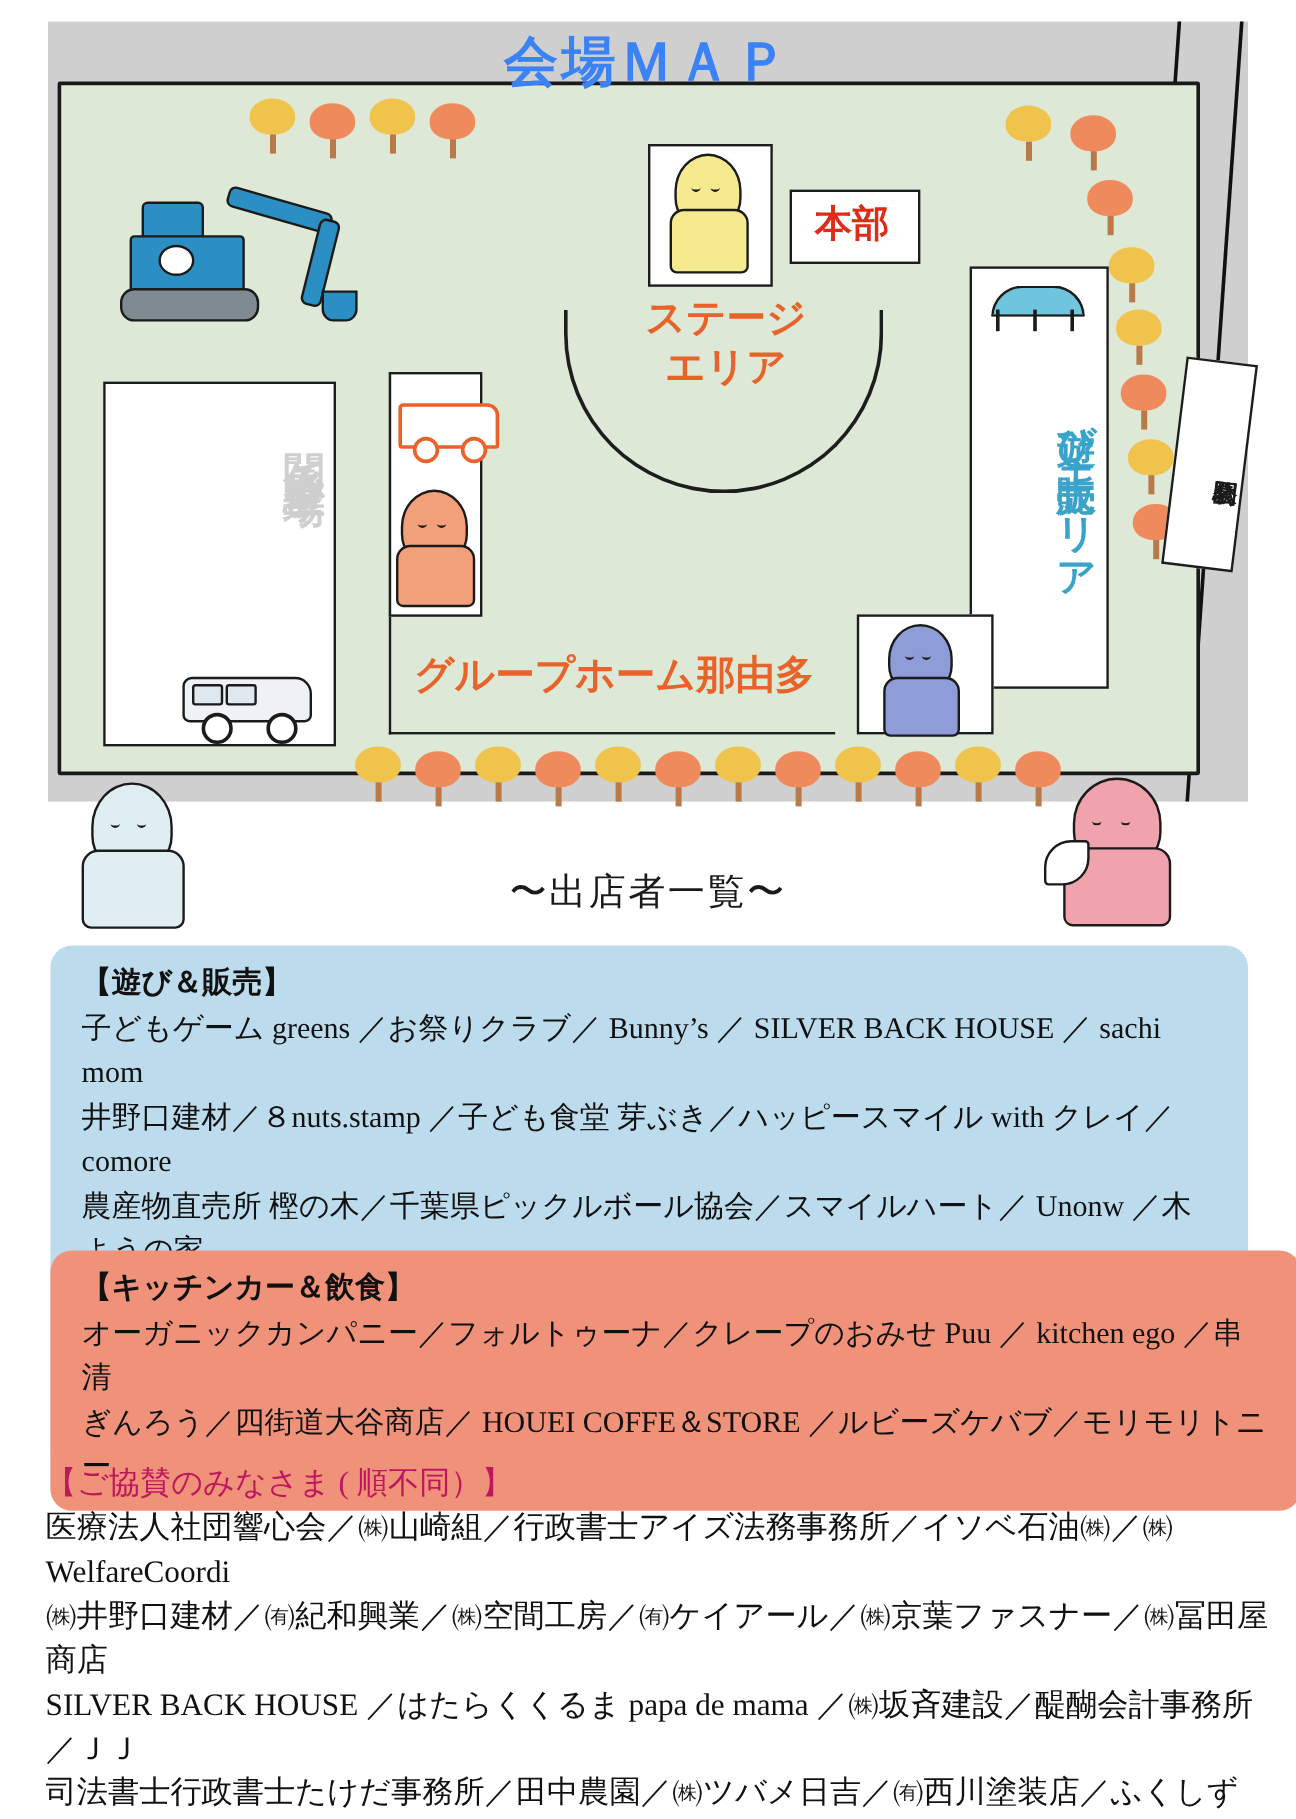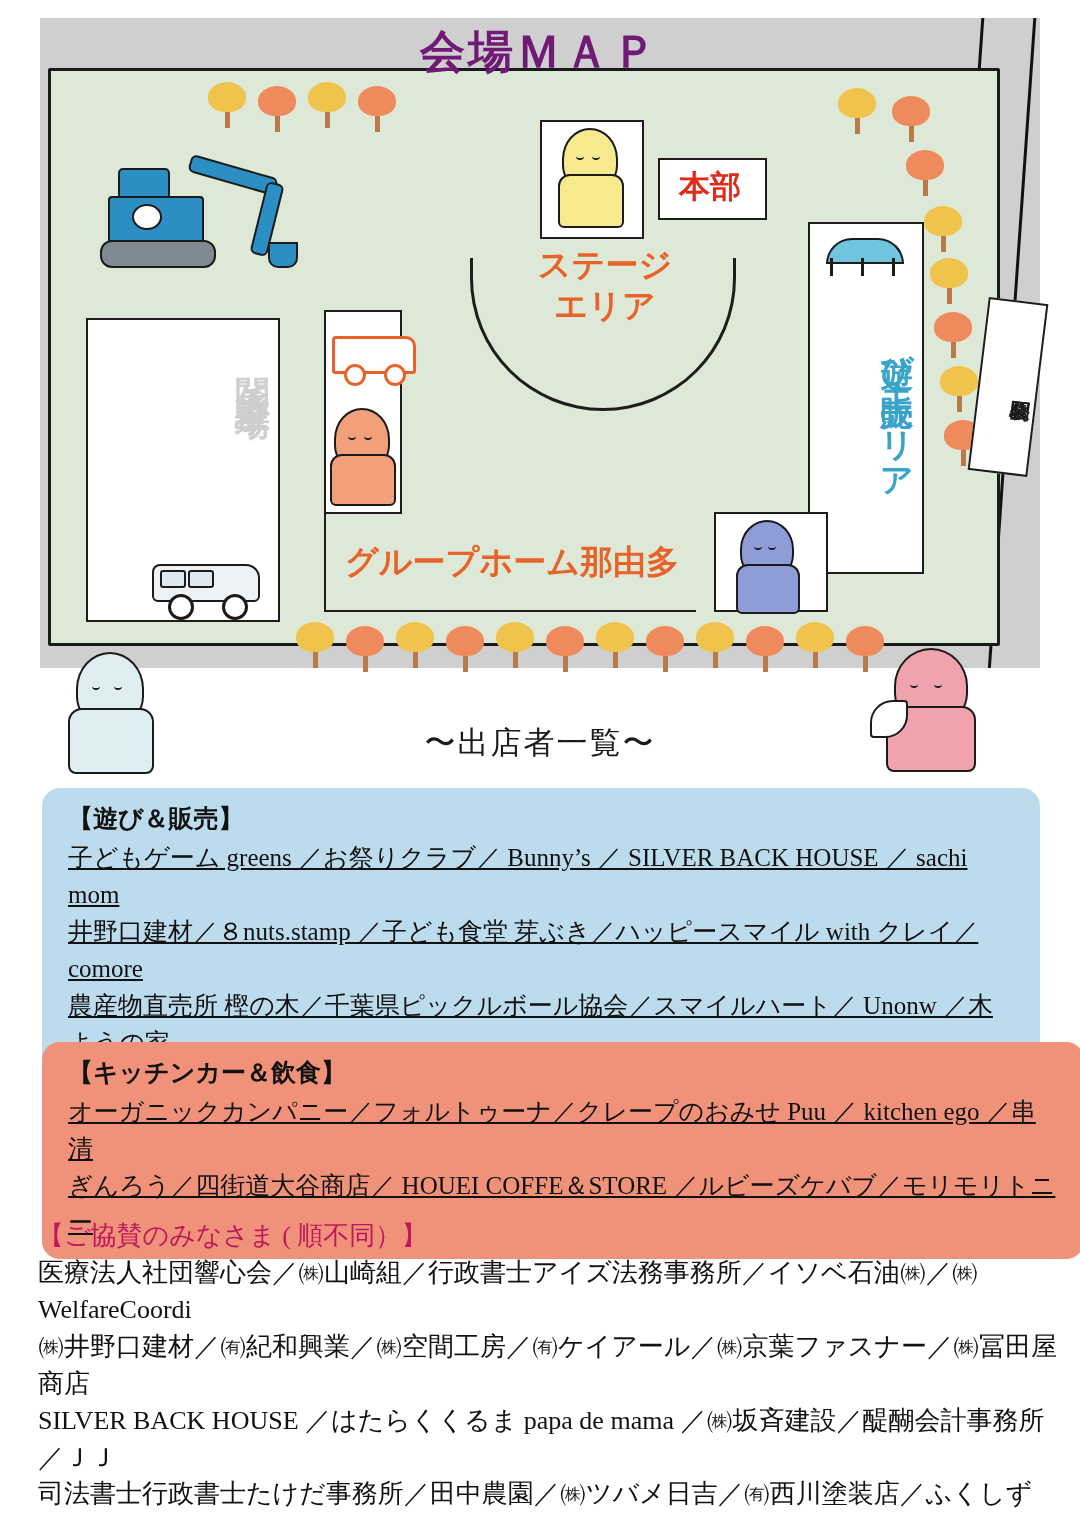--- a/index.html
+++ b/index.html
@@ -19,21 +19,21 @@
     background:#cfcfcf;
   }
   .map-field{
     position:absolute;left:48px;top:68px;width:946px;height:572px;
     background:#dde9d6;
     border:3px solid #1a1a1a;
     border-radius:2px;
   }
   .map-title{
     position:absolute;left:0;top:22px;width:1080px;text-align:center;
-    font-size:45px;letter-spacing:3px;color:#701a75;
+    font-size:45px;letter-spacing:3px;color:#3b82f6;
     font-family:"Liberation Sans","DejaVu Sans",sans-serif;
     font-weight:bold;
     z-index:20;
   }
   
   .diag-road{
     position:absolute;left:948px;top:18px;width:120px;height:650px;
     overflow:hidden;
   }
   .diag-road i{
@@ -114,21 +114,21 @@
   
   .shutten-title{
     position:absolute;left:0;top:722px;width:1080px;text-align:center;
     font-size:31px;color:#1a1a1a;letter-spacing:2px;
   }
   .panel{
     position:absolute;border-radius:18px;padding:14px 26px 18px 26px;
     box-sizing:border-box;
   }
   .panel h3{margin:0 0 4px 0;font-size:25px;font-weight:bold;color:#111;}
-  .panel p{margin:0;font-size:25px;line-height:1.48;color:#111;text-decoration:underline;}
+  .panel p{margin:0;font-size:25px;line-height:1.48;color:#111;}
   .panel-play{left:42px;top:788px;width:998px;background:#bcdcee;}
   .panel-food{left:42px;top:1042px;width:1042px;background:#f0927a;}
 
   .sponsor{
     position:absolute;left:38px;top:1218px;width:1020px;
   }
   .sponsor h3{margin:0 0 2px 0;font-size:26px;font-weight:normal;color:#be185d;}
   .sponsor p{margin:0;font-size:26px;line-height:1.42;color:#111;}
 </style>
 </head>

